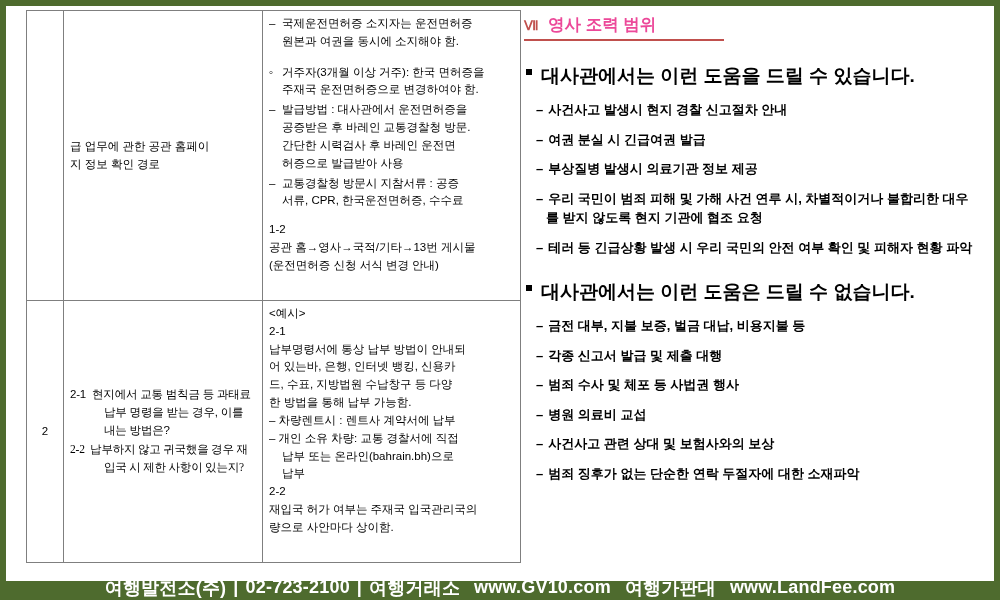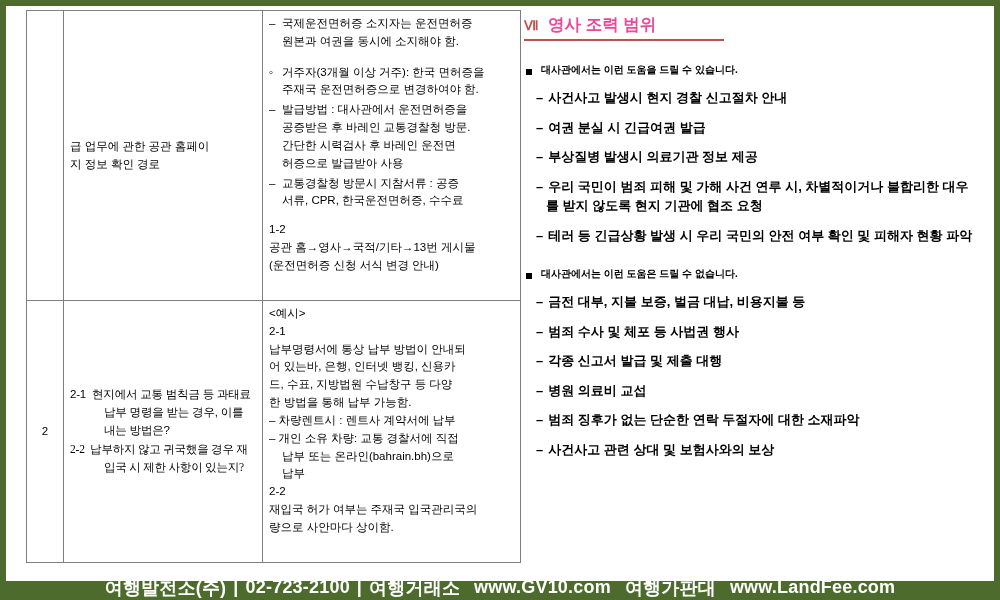--- a/index.html
+++ b/index.html
@@ -102,21 +102,21 @@
   .head-title {
     font-weight: bold;
     font-size: 16.5px;
     color: #ec4899;
   }
   .block { margin-top: 22px; }
   .block-head {
     display: flex;
     align-items: flex-start;
     font-weight: bold;
-    font-size: 10px;
+    font-size: 19px;
     margin-bottom: 11px;
   }
   .sq {
     display: inline-block;
     width: 6px; height: 6px;
     background: #000;
     margin: 6px 9px 0 2px;
     flex: 0 0 auto;
   }
   .sub {
@@ -233,25 +233,25 @@
         <p class="sub two-line"><span class="d">–</span><span>우리 국민이 범죄 피해 및 가해 사건 연루 시, 차별적이거나 불합리한 대우를 받지 않도록 현지 기관에 협조 요청</span></p>
         <p class="sub"><span class="d">–</span><span>테러 등 긴급상황 발생 시 우리 국민의 안전 여부 확인 및 피해자 현황 파악</span></p>
       </div>
 
       <div class="block">
         <div class="block-head">
           <span class="sq"></span>
           <span>대사관에서는 이런 도움은 드릴 수 없습니다.</span>
         </div>
         <p class="sub"><span class="d">–</span><span>금전 대부, 지불 보증, 벌금 대납, 비용지불 등</span></p>
+        <p class="sub"><span class="d">–</span><span>각종 신고서 발급 및 제출 대행</span></p>
         <p class="sub"><span class="d">–</span><span>범죄 수사 및 체포 등 사법권 행사</span></p>
-        <p class="sub"><span class="d">–</span><span>각종 신고서 발급 및 제출 대행</span></p>
         <p class="sub"><span class="d">–</span><span>병원 의료비 교섭</span></p>
+        <p class="sub"><span class="d">–</span><span>사건사고 관련 상대 및 보험사와의 보상</span></p>
         <p class="sub"><span class="d">–</span><span>범죄 징후가 없는 단순한 연락 두절자에 대한 소재파악</span></p>
-        <p class="sub"><span class="d">–</span><span>사건사고 관련 상대 및 보험사와의 보상</span></p>
       </div>
     </div>
   </div>
 
   <div id="footer">
     <span>여행발전소(주)</span>
     <span class="sep">|</span>
     <span>02-723-2100</span>
     <span class="sep">|</span>
     <span>여행거래소</span>

